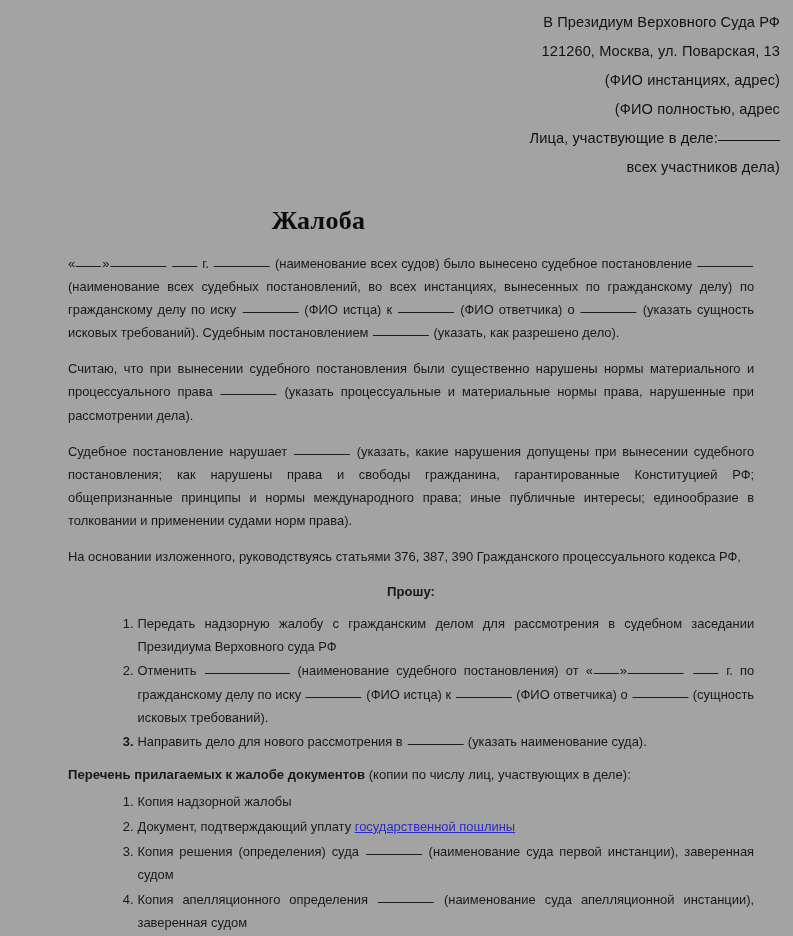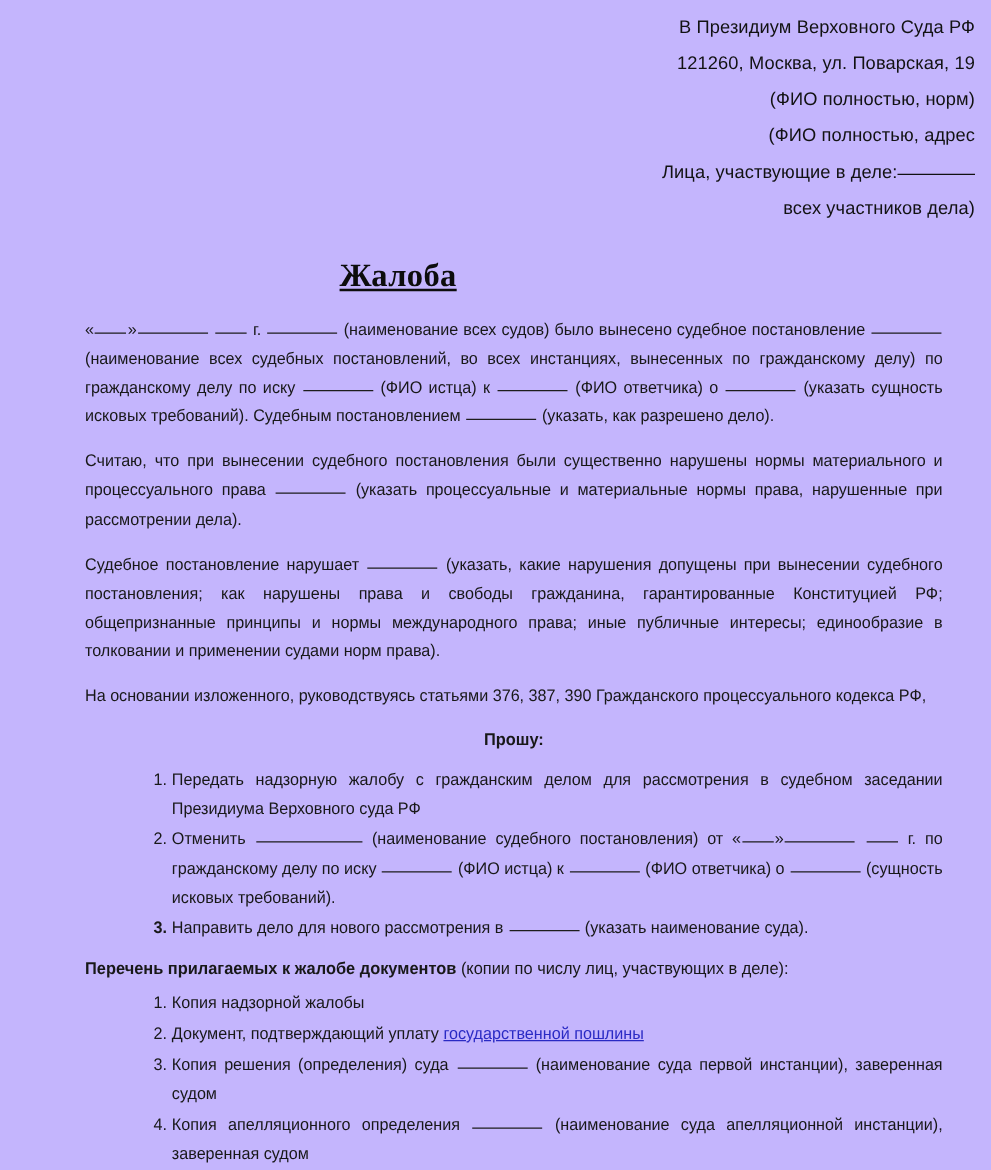--- a/index.html
+++ b/index.html
@@ -15,21 +15,21 @@
     font-family: "Liberation Sans", "DejaVu Sans", sans-serif;
     color: #1a1a1a;
     -webkit-font-smoothing: antialiased;
   }
   .page {
     position: relative;
     width: 793px;
     height: 936px;
     box-sizing: border-box;
     padding: 12px;
-    background: #c4b5fd;
+    background: #a3a3a3;
   }
 
   
   .header-block {
     position: absolute;
     top: 8px;
     right: 13px;
     width: 470px;
     text-align: right;
     font-family: "Liberation Sans", sans-serif;
@@ -54,21 +54,20 @@
     left: 0;
     width: 637px;
     padding-right: 0;
     text-align: center;
     font-family: "Liberation Serif", "DejaVu Serif", serif;
     font-weight: bold;
     font-size: 26px;
     line-height: 30px;
     color: #0d0d0d;
     letter-spacing: 0.3px;
-    text-decoration: underline;
   }
 
   
   .body-col {
     position: absolute;
     left: 68px;
     top: 252px;
     width: 711px;
     font-family: "Liberation Sans", "DejaVu Sans", sans-serif;
     font-size: 13.4px;
@@ -168,24 +167,24 @@
 </head>
 <body>
 
 <div class="page">
 
   <div class="header-block">
     <div class="header-line">
       <span>В Президиум Верховного Суда РФ</span>
     </div>
     <div class="header-line">
-      <span>121260, Москва, ул. Поварская, 19</span>
-    </div>
-    <div class="header-line">
-      <span>(ФИО полностью, норм)</span>
+      <span>121260, Москва, ул. Поварская, 13</span>
+    </div>
+    <div class="header-line">
+      <span>(ФИО инстанциях, адрес)</span>
     </div>
     <div class="header-line">
       <span>(ФИО полностью, адрес</span>
     </div>
     <div class="header-line">
       <span>Лица, участвующие в деле:</span><span class="rule rule-short"></span>
     </div>
     <div class="header-line">
       <span>всех участников дела)</span>
     </div>

